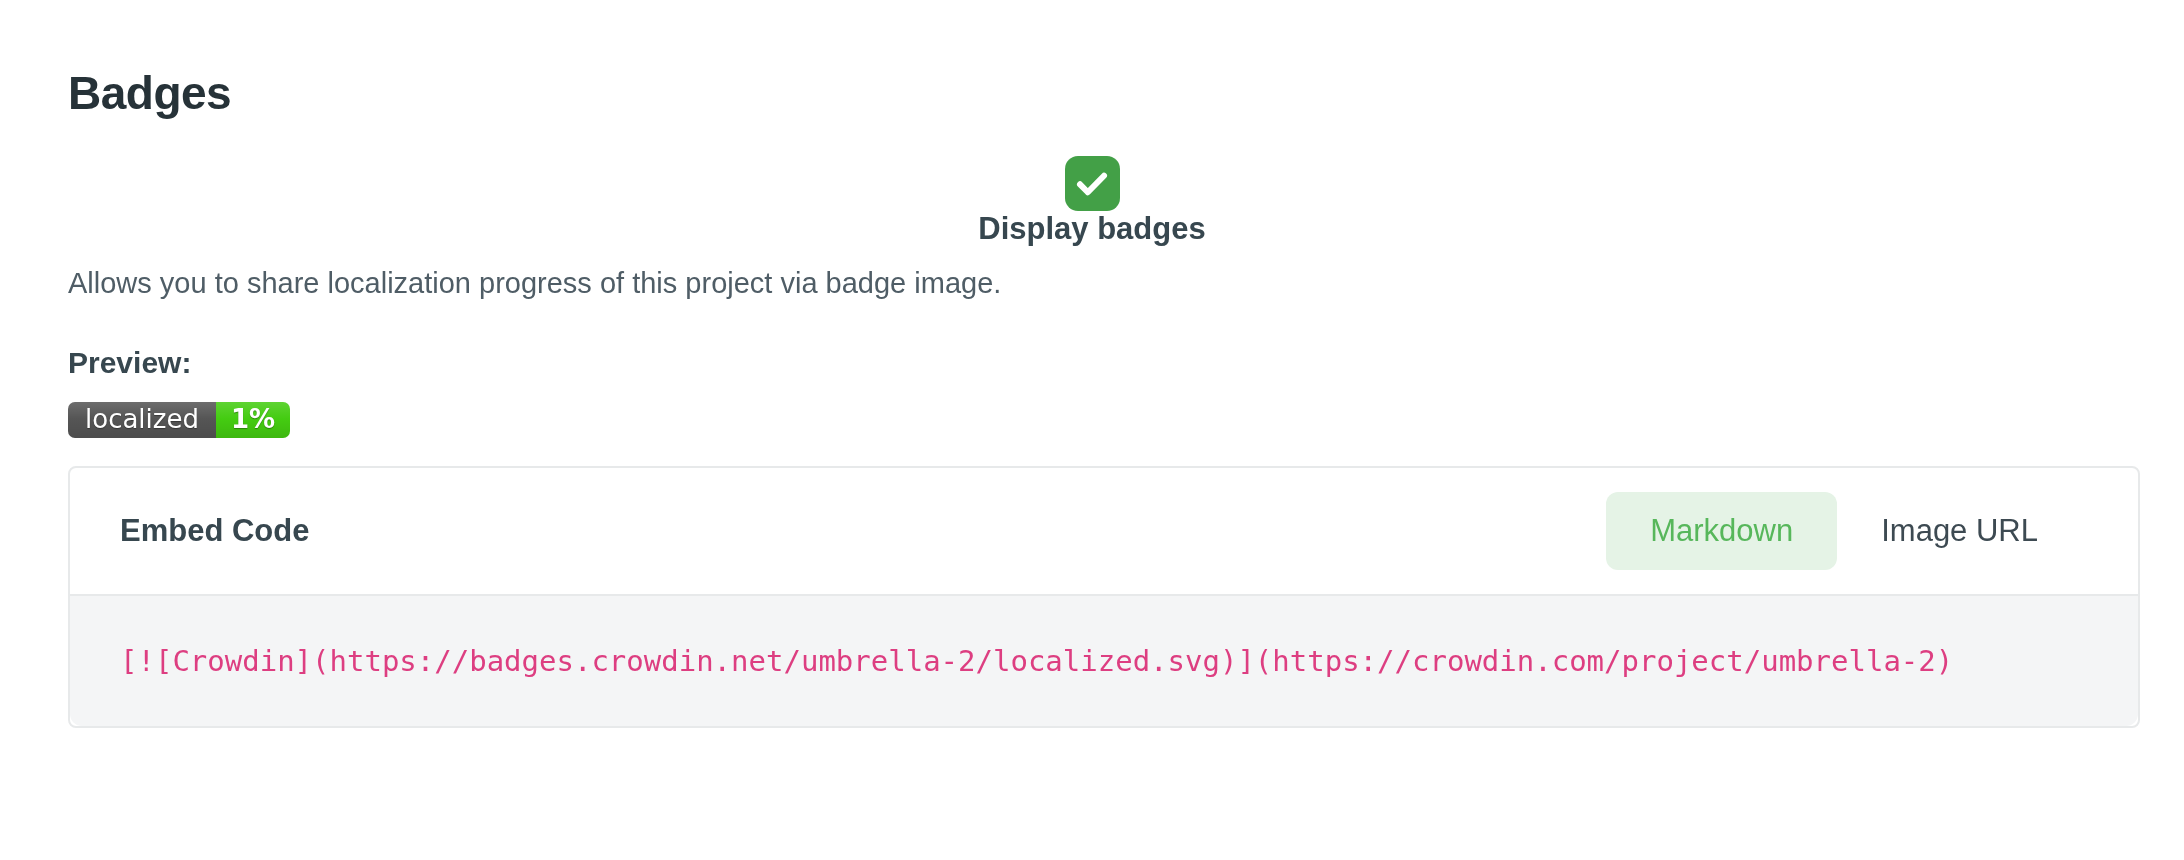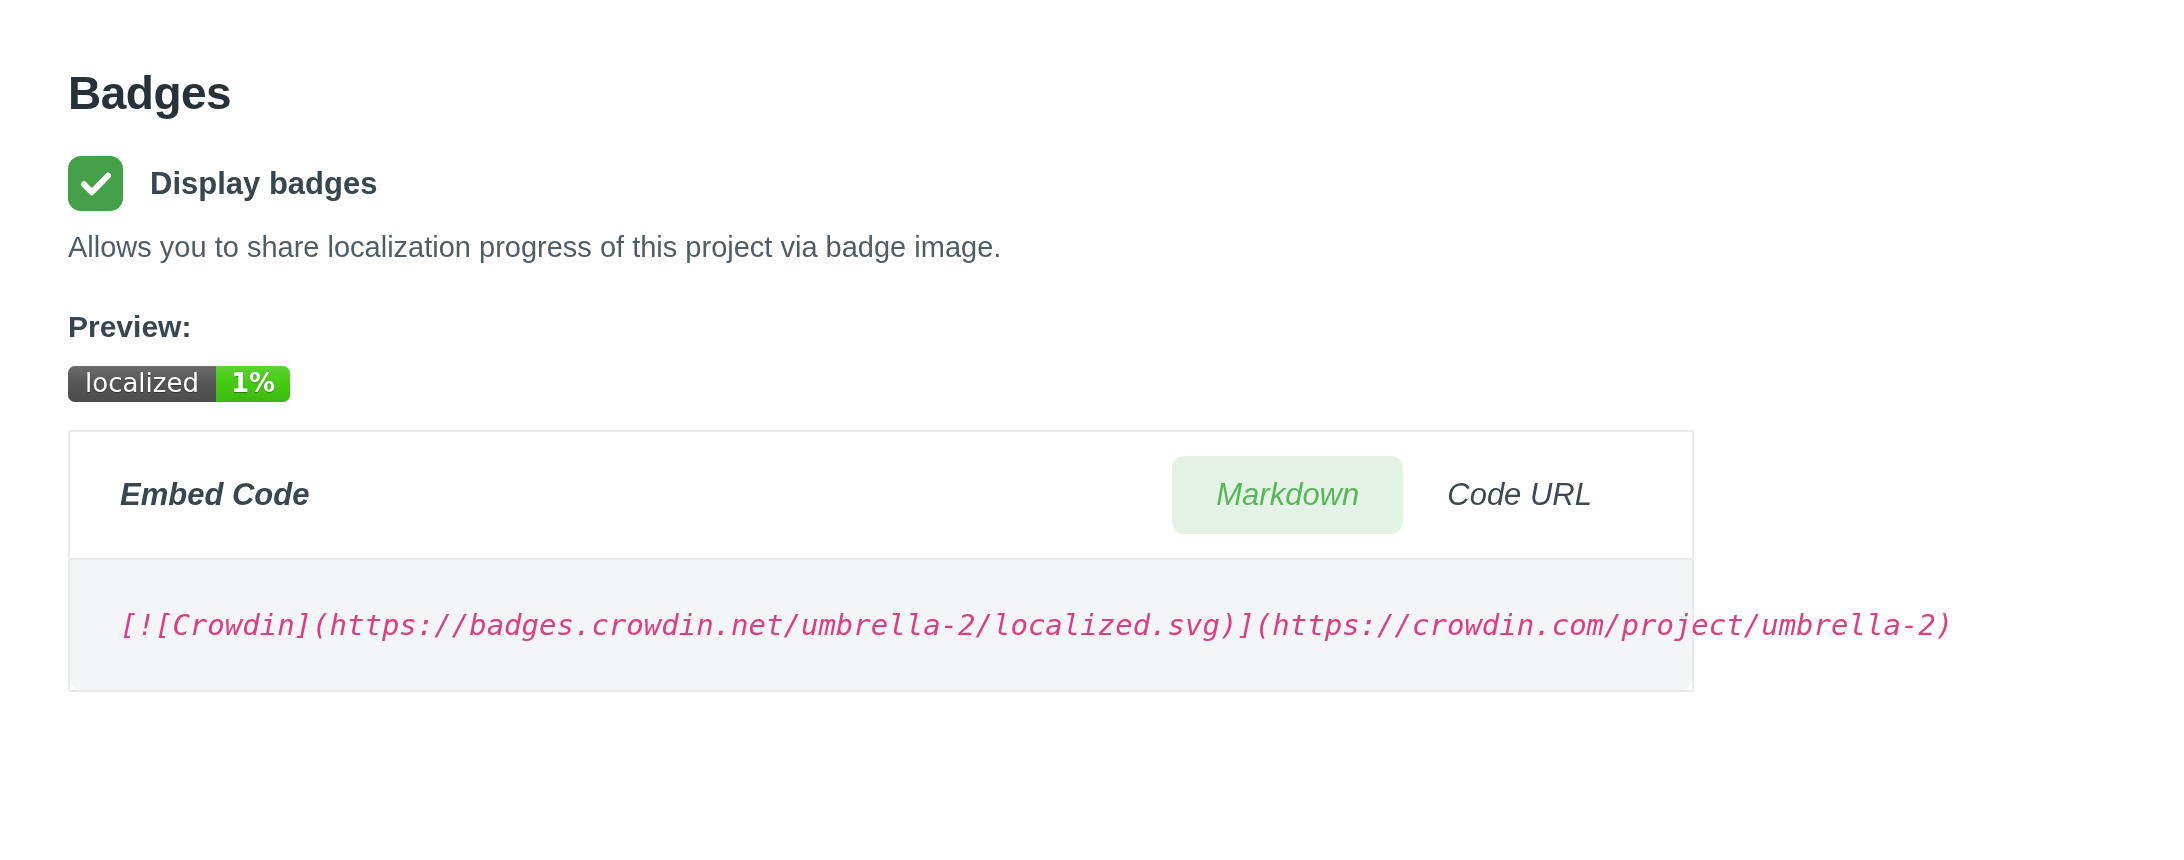--- a/index.html
+++ b/index.html
@@ -23,21 +23,21 @@
     font-family:"Liberation Sans",sans-serif;
     overflow:hidden;
   }
   .content{padding:66px 68px 0 68px;}
 
   .page-title{
     font-size:46px;font-weight:700;color:var(--heading-text);
     margin:0 0 36px 0;letter-spacing:-0.5px;
   }
 
-  .toggle-row{display:flex;align-items:center;gap:27px;margin:0 0 20px 0;}
+  .toggle-row{display:flex;align-items:center;margin:0 0 20px 0;flex-direction:column;}
   .checkbox{
     width:55px;height:55px;border-radius:13px;background:#b9bfc4;
     display:flex;align-items:center;justify-content:center;cursor:pointer;flex:0 0 auto;
   }
   .checkbox.checked{background:var(--accent-green);}
   .checkbox svg{width:36px;height:36px;}
   .toggle-label{font-size:31px;font-weight:700;color:var(--label-text);cursor:pointer;}
 
   .desc{font-size:29px;color:var(--body-text);margin:0 0 46px 0;}
 
@@ -51,23 +51,22 @@
   .badge-section{
     display:flex;align-items:center;
     background-image:linear-gradient(rgba(255,255,255,0.14),rgba(255,255,255,0) 47%,rgba(0,0,0,0.10));
   }
   .badge-left{background-color:var(--badge-label-bg);padding:0 17px 2px 17px;}
   .badge-right{background-color:var(--badge-value-bg);padding:0 15px 2px 15px;font-weight:700;}
 
   .hint{font-size:29px;color:var(--body-text);margin:0 0 50px 0;}
 
   .card{
-    width:1626px;border:2px solid var(--card-border);border-radius:2px;
+    width:2072px;border:2px solid var(--card-border);border-radius:8px;
     background:#ffffff;
-    font-style:italic;
   }
   .card-header{
     display:flex;justify-content:space-between;align-items:center;
     padding:24px 56px 24px 50px;
   }
   .panel-title{font-size:31px;font-weight:700;color:var(--label-text);}
   .tabs{display:flex;align-items:center;}
   .tab{
     font-size:31px;color:var(--tab-inactive-text);
     padding:21px 44px;border-radius:12px;cursor:pointer;white-space:nowrap;
@@ -111,21 +110,21 @@
     <span class="badge-section badge-left">localized</span>
     <span class="badge-section badge-right">1%</span>
   </div>
 
 
   <div class="card">
     <div class="card-header">
       <span class="panel-title">Embed Code</span>
       <div class="tabs">
         <span class="tab active">Markdown</span>
-        <span class="tab">Code URL</span>
+        <span class="tab">Image URL</span>
       </div>
     </div>
     <div class="card-body">
       <code class="code">[![Crowdin](https://badges.crowdin.net/umbrella-2/localized.svg)](https://crowdin.com/project/umbrella-2)</code>
     </div>
   </div>
 
 </div>
 
 </body></html>

